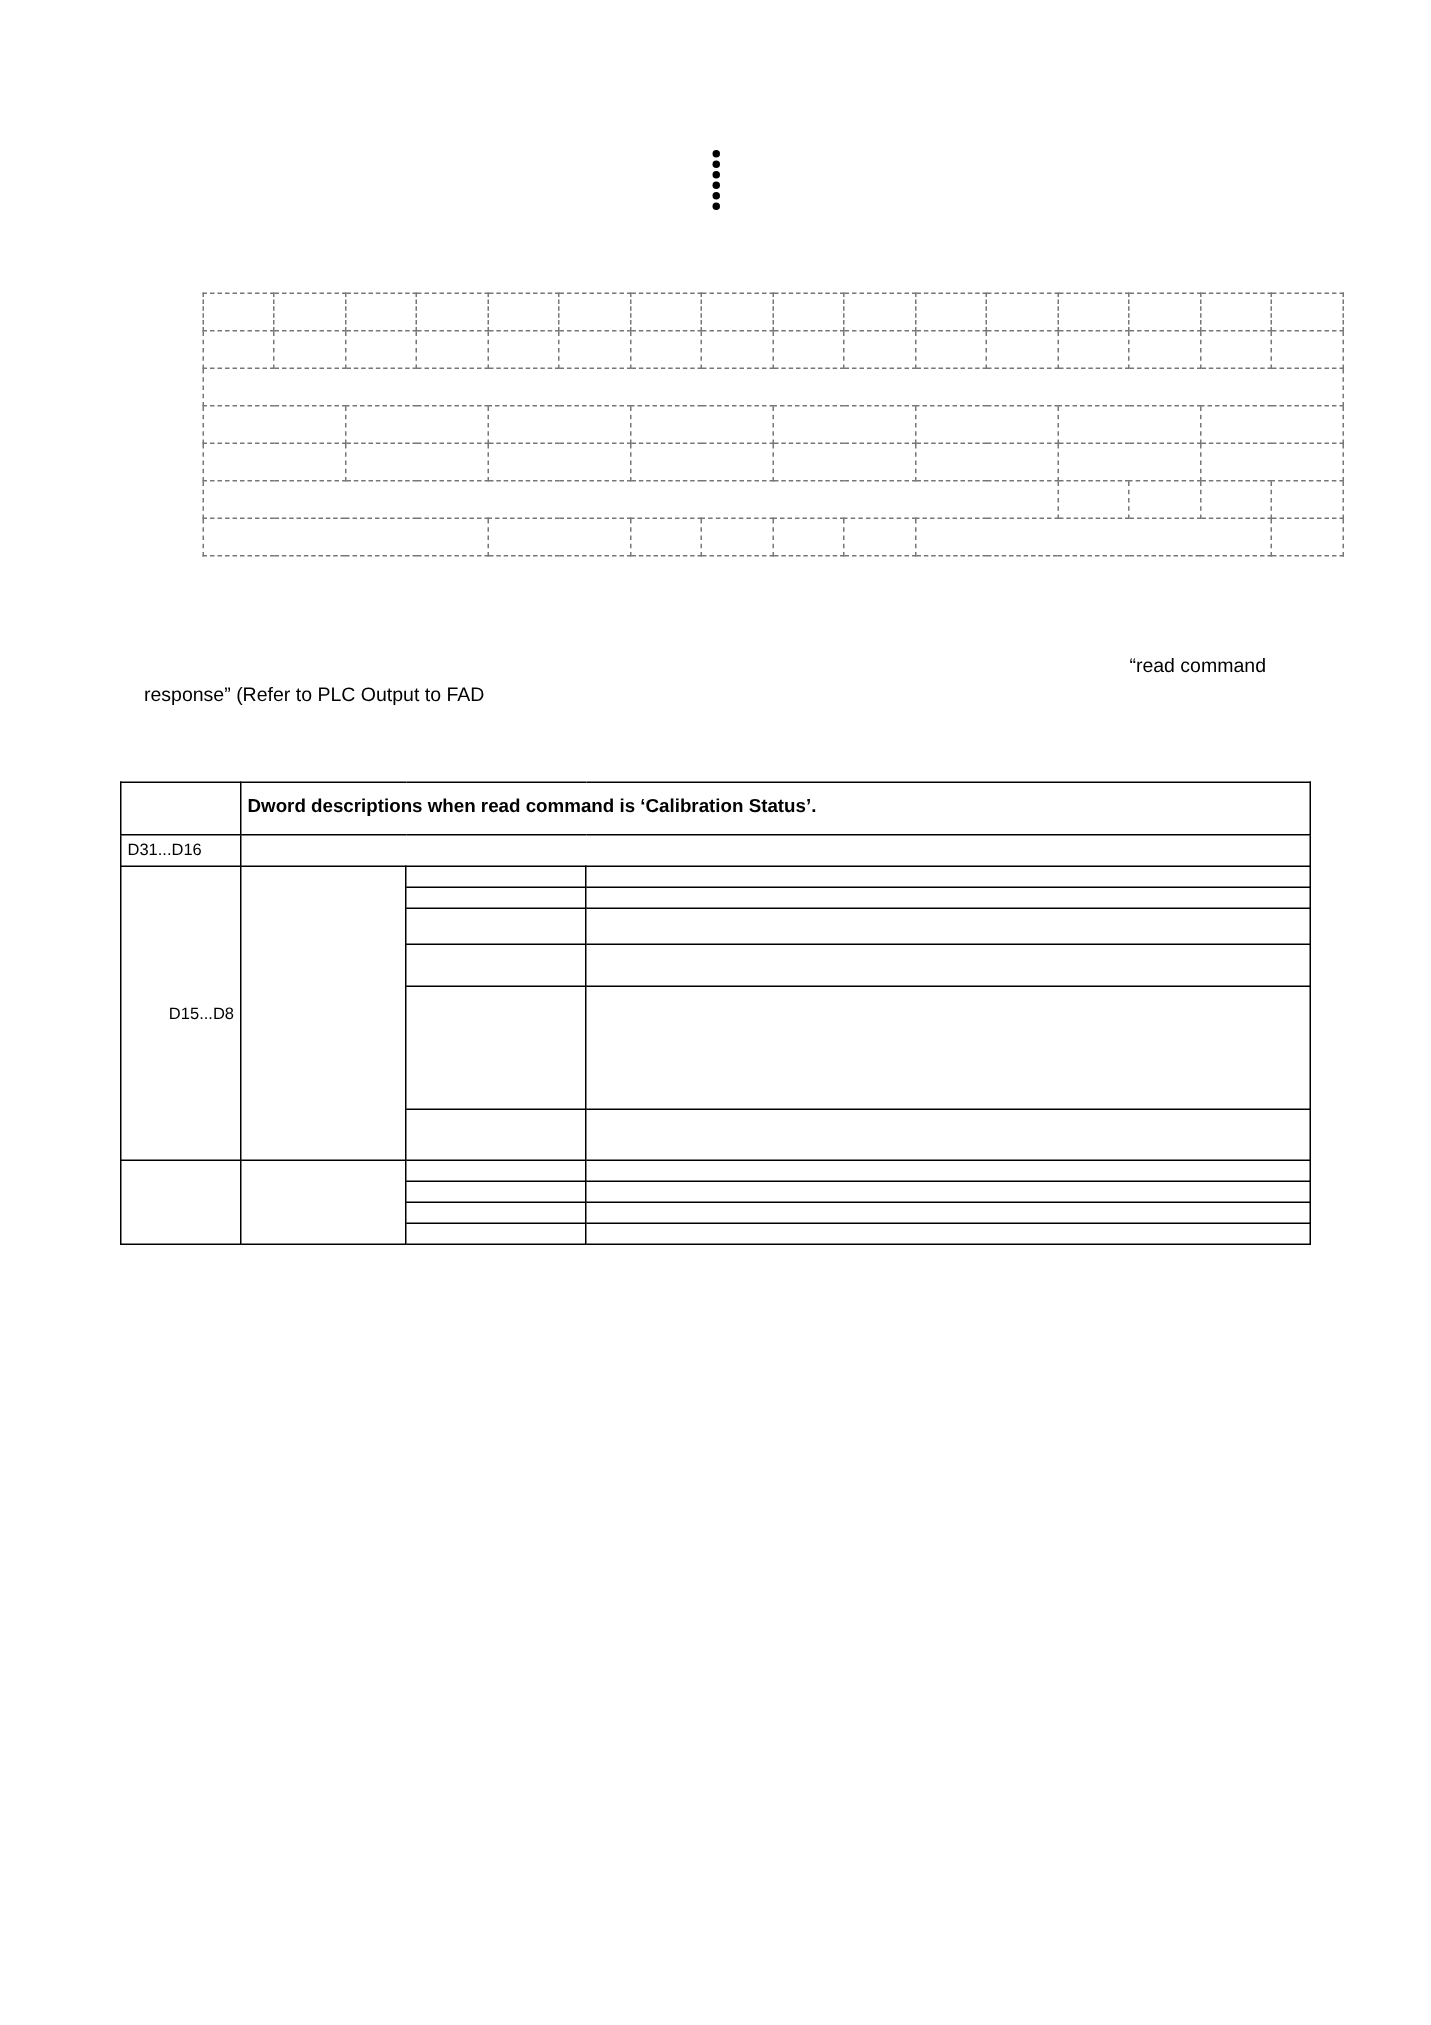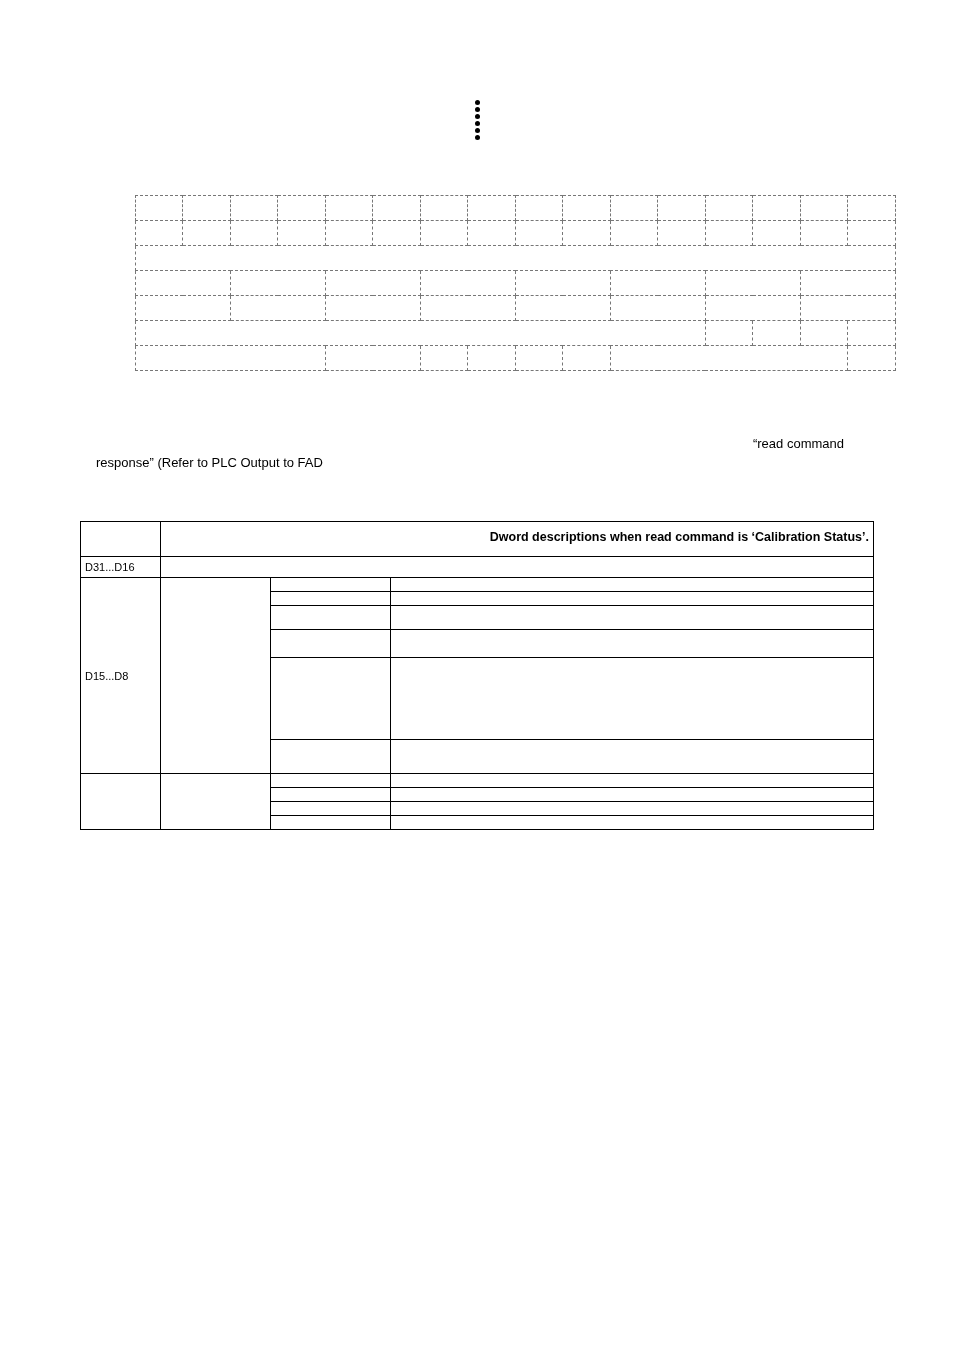--- a/index.html
+++ b/index.html
@@ -94,21 +94,21 @@
 
     
     .cal-table {
       border: 1px solid #000;
     }
     .cal-table td, .cal-table th {
       border: 1px solid #000;
     }
     .cal-table th {
       font-weight: bold;
-      text-align: right;
+      text-align: left;
       padding: 8px 4px 12px 4px;
       font-size: 12.5px;
     }
     .cal-table .col-bits {
       width: 80px;
     }
     .cal-table .col-a {
       width: 110px;
     }
     .cal-table .col-b {
@@ -263,21 +263,21 @@
         <tr>
       <td></td>
       <th colspan="3">Dword descriptions when read command is ‘Calibration Status’.</th>
     </tr>
     <tr class="row-h0">
       <td>D31...D16</td>
       <td colspan="3"></td>
     </tr>
 
     <tr class="row-h1">
-      <td rowspan="6" style="vertical-align: middle;">D15...D8</td>
+      <td rowspan="6" style="vertical-align: middle; text-align: right;">D15...D8</td>
       <td rowspan="6"></td>
       <td></td>
       <td></td>
     </tr>
     <tr class="row-h1">
       <td></td>
           <td></td>
     </tr>
     <tr class="row-h2">
       <td></td>

